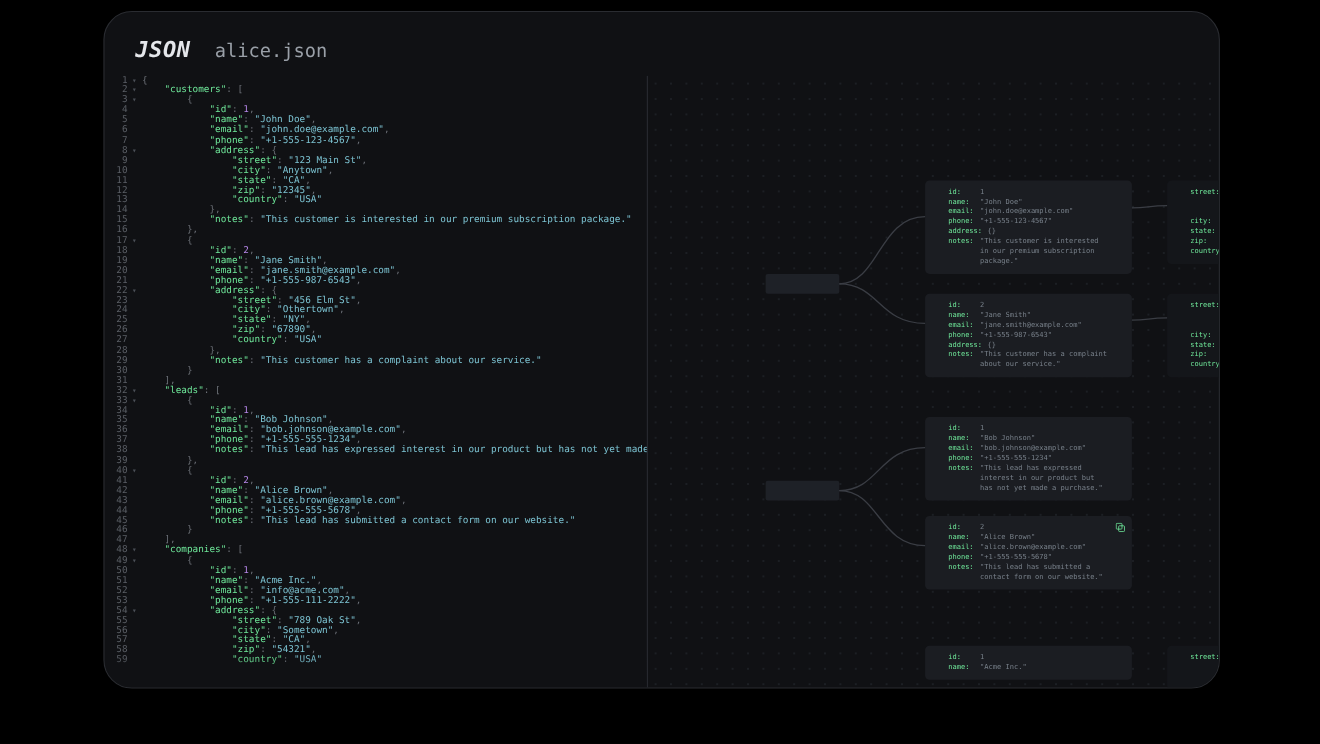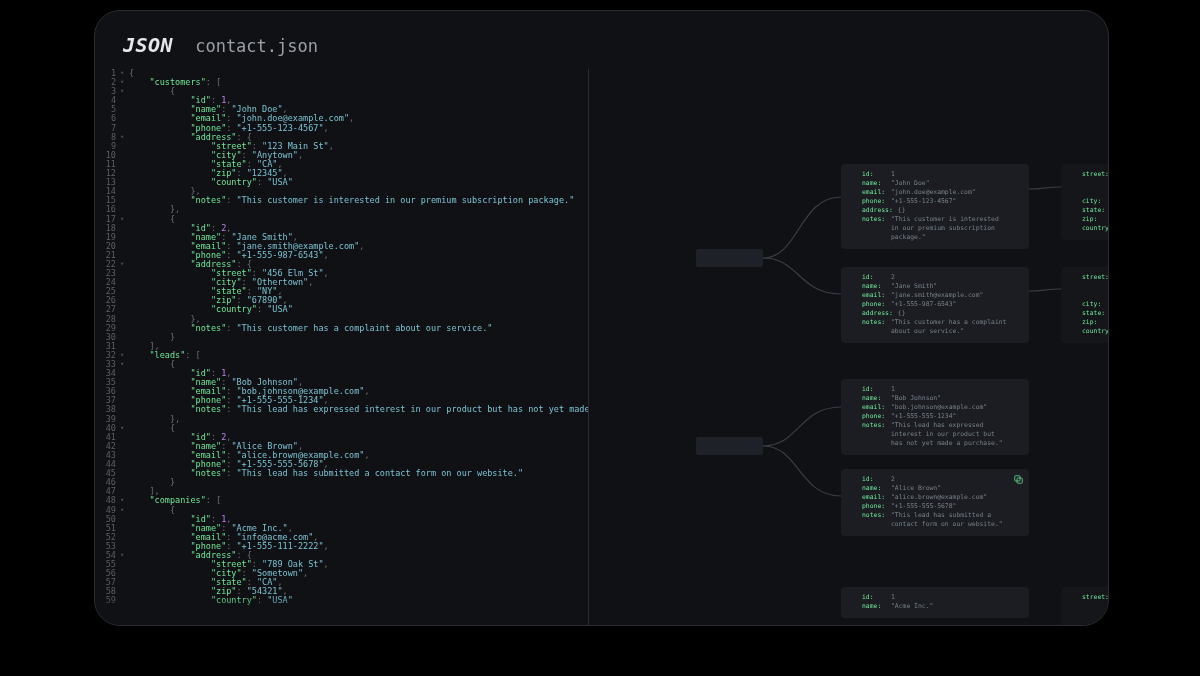--- a/index.html
+++ b/index.html
@@ -151,21 +151,21 @@
     fill: none;
   }
 </style>
 </head>
 <body>
 
 <div class="window">
 
   <div class="header">
     <span class="json-badge">JSON</span>
-    <span class="filename">contact.json</span>
+    <span class="filename">alice.json</span>
   </div>
 
   <div class="split">
 
     <div class="editor">
       <div class="code" id="code"><div class="row"><div class="ln">1<span class="chev">▾</span></div><div class="src"><span class="p">{</span></div></div><div class="row"><div class="ln">2<span class="chev">▾</span></div><div class="src">    <span class="k">"customers"</span><span class="p">: [</span></div></div><div class="row"><div class="ln">3<span class="chev">▾</span></div><div class="src">        <span class="p">{</span></div></div><div class="row"><div class="ln">4</div><div class="src">            <span class="k">"id"</span><span class="p">: </span><span class="n">1</span><span class="p">,</span></div></div><div class="row"><div class="ln">5</div><div class="src">            <span class="k">"name"</span><span class="p">: </span><span class="s">"John Doe"</span><span class="p">,</span></div></div><div class="row"><div class="ln">6</div><div class="src">            <span class="k">"email"</span><span class="p">: </span><span class="s">"john.doe@example.com"</span><span class="p">,</span></div></div><div class="row"><div class="ln">7</div><div class="src">            <span class="k">"phone"</span><span class="p">: </span><span class="s">"+1-555-123-4567"</span><span class="p">,</span></div></div><div class="row"><div class="ln">8<span class="chev">▾</span></div><div class="src">            <span class="k">"address"</span><span class="p">: {</span></div></div><div class="row"><div class="ln">9</div><div class="src">                <span class="k">"street"</span><span class="p">: </span><span class="s">"123 Main St"</span><span class="p">,</span></div></div><div class="row"><div class="ln">10</div><div class="src">                <span class="k">"city"</span><span class="p">: </span><span class="s">"Anytown"</span><span class="p">,</span></div></div><div class="row"><div class="ln">11</div><div class="src">                <span class="k">"state"</span><span class="p">: </span><span class="s">"CA"</span><span class="p">,</span></div></div><div class="row"><div class="ln">12</div><div class="src">                <span class="k">"zip"</span><span class="p">: </span><span class="s">"12345"</span><span class="p">,</span></div></div><div class="row"><div class="ln">13</div><div class="src">                <span class="k">"country"</span><span class="p">: </span><span class="s">"USA"</span></div></div><div class="row"><div class="ln">14</div><div class="src">            <span class="p">},</span></div></div><div class="row"><div class="ln">15</div><div class="src">            <span class="k">"notes"</span><span class="p">: </span><span class="s">"This customer is interested in our premium subscription package."</span></div></div><div class="row"><div class="ln">16</div><div class="src">        <span class="p">},</span></div></div><div class="row"><div class="ln">17<span class="chev">▾</span></div><div class="src">        <span class="p">{</span></div></div><div class="row"><div class="ln">18</div><div class="src">            <span class="k">"id"</span><span class="p">: </span><span class="n">2</span><span class="p">,</span></div></div><div class="row"><div class="ln">19</div><div class="src">            <span class="k">"name"</span><span class="p">: </span><span class="s">"Jane Smith"</span><span class="p">,</span></div></div><div class="row"><div class="ln">20</div><div class="src">            <span class="k">"email"</span><span class="p">: </span><span class="s">"jane.smith@example.com"</span><span class="p">,</span></div></div><div class="row"><div class="ln">21</div><div class="src">            <span class="k">"phone"</span><span class="p">: </span><span class="s">"+1-555-987-6543"</span><span class="p">,</span></div></div><div class="row"><div class="ln">22<span class="chev">▾</span></div><div class="src">            <span class="k">"address"</span><span class="p">: {</span></div></div><div class="row"><div class="ln">23</div><div class="src">                <span class="k">"street"</span><span class="p">: </span><span class="s">"456 Elm St"</span><span class="p">,</span></div></div><div class="row"><div class="ln">24</div><div class="src">                <span class="k">"city"</span><span class="p">: </span><span class="s">"Othertown"</span><span class="p">,</span></div></div><div class="row"><div class="ln">25</div><div class="src">                <span class="k">"state"</span><span class="p">: </span><span class="s">"NY"</span><span class="p">,</span></div></div><div class="row"><div class="ln">26</div><div class="src">                <span class="k">"zip"</span><span class="p">: </span><span class="s">"67890"</span><span class="p">,</span></div></div><div class="row"><div class="ln">27</div><div class="src">                <span class="k">"country"</span><span class="p">: </span><span class="s">"USA"</span></div></div><div class="row"><div class="ln">28</div><div class="src">            <span class="p">},</span></div></div><div class="row"><div class="ln">29</div><div class="src">            <span class="k">"notes"</span><span class="p">: </span><span class="s">"This customer has a complaint about our service."</span></div></div><div class="row"><div class="ln">30</div><div class="src">        <span class="p">}</span></div></div><div class="row"><div class="ln">31</div><div class="src">    <span class="p">],</span></div></div><div class="row"><div class="ln">32<span class="chev">▾</span></div><div class="src">    <span class="k">"leads"</span><span class="p">: [</span></div></div><div class="row"><div class="ln">33<span class="chev">▾</span></div><div class="src">        <span class="p">{</span></div></div><div class="row"><div class="ln">34</div><div class="src">            <span class="k">"id"</span><span class="p">: </span><span class="n">1</span><span class="p">,</span></div></div><div class="row"><div class="ln">35</div><div class="src">            <span class="k">"name"</span><span class="p">: </span><span class="s">"Bob Johnson"</span><span class="p">,</span></div></div><div class="row"><div class="ln">36</div><div class="src">            <span class="k">"email"</span><span class="p">: </span><span class="s">"bob.johnson@example.com"</span><span class="p">,</span></div></div><div class="row"><div class="ln">37</div><div class="src">            <span class="k">"phone"</span><span class="p">: </span><span class="s">"+1-555-555-1234"</span><span class="p">,</span></div></div><div class="row"><div class="ln">38</div><div class="src">            <span class="k">"notes"</span><span class="p">: </span><span class="s">"This lead has expressed interest in our product but has not yet made a purchase."</span></div></div><div class="row"><div class="ln">39</div><div class="src">        <span class="p">},</span></div></div><div class="row"><div class="ln">40<span class="chev">▾</span></div><div class="src">        <span class="p">{</span></div></div><div class="row"><div class="ln">41</div><div class="src">            <span class="k">"id"</span><span class="p">: </span><span class="n">2</span><span class="p">,</span></div></div><div class="row"><div class="ln">42</div><div class="src">            <span class="k">"name"</span><span class="p">: </span><span class="s">"Alice Brown"</span><span class="p">,</span></div></div><div class="row"><div class="ln">43</div><div class="src">            <span class="k">"email"</span><span class="p">: </span><span class="s">"alice.brown@example.com"</span><span class="p">,</span></div></div><div class="row"><div class="ln">44</div><div class="src">            <span class="k">"phone"</span><span class="p">: </span><span class="s">"+1-555-555-5678"</span><span class="p">,</span></div></div><div class="row"><div class="ln">45</div><div class="src">            <span class="k">"notes"</span><span class="p">: </span><span class="s">"This lead has submitted a contact form on our website."</span></div></div><div class="row"><div class="ln">46</div><div class="src">        <span class="p">}</span></div></div><div class="row"><div class="ln">47</div><div class="src">    <span class="p">],</span></div></div><div class="row"><div class="ln">48<span class="chev">▾</span></div><div class="src">    <span class="k">"companies"</span><span class="p">: [</span></div></div><div class="row"><div class="ln">49<span class="chev">▾</span></div><div class="src">        <span class="p">{</span></div></div><div class="row"><div class="ln">50</div><div class="src">            <span class="k">"id"</span><span class="p">: </span><span class="n">1</span><span class="p">,</span></div></div><div class="row"><div class="ln">51</div><div class="src">            <span class="k">"name"</span><span class="p">: </span><span class="s">"Acme Inc."</span><span class="p">,</span></div></div><div class="row"><div class="ln">52</div><div class="src">            <span class="k">"email"</span><span class="p">: </span><span class="s">"info@acme.com"</span><span class="p">,</span></div></div><div class="row"><div class="ln">53</div><div class="src">            <span class="k">"phone"</span><span class="p">: </span><span class="s">"+1-555-111-2222"</span><span class="p">,</span></div></div><div class="row"><div class="ln">54<span class="chev">▾</span></div><div class="src">            <span class="k">"address"</span><span class="p">: {</span></div></div><div class="row"><div class="ln">55</div><div class="src">                <span class="k">"street"</span><span class="p">: </span><span class="s">"789 Oak St"</span><span class="p">,</span></div></div><div class="row"><div class="ln">56</div><div class="src">                <span class="k">"city"</span><span class="p">: </span><span class="s">"Sometown"</span><span class="p">,</span></div></div><div class="row"><div class="ln">57</div><div class="src">                <span class="k">"state"</span><span class="p">: </span><span class="s">"CA"</span><span class="p">,</span></div></div><div class="row"><div class="ln">58</div><div class="src">                <span class="k">"zip"</span><span class="p">: </span><span class="s">"54321"</span><span class="p">,</span></div></div><div class="row"><div class="ln">59</div><div class="src">                <span class="k">"country"</span><span class="p">: </span><span class="s">"USA"</span></div></div></div>
       <div class="fade"></div>
     </div>
 
     <div class="viz">

